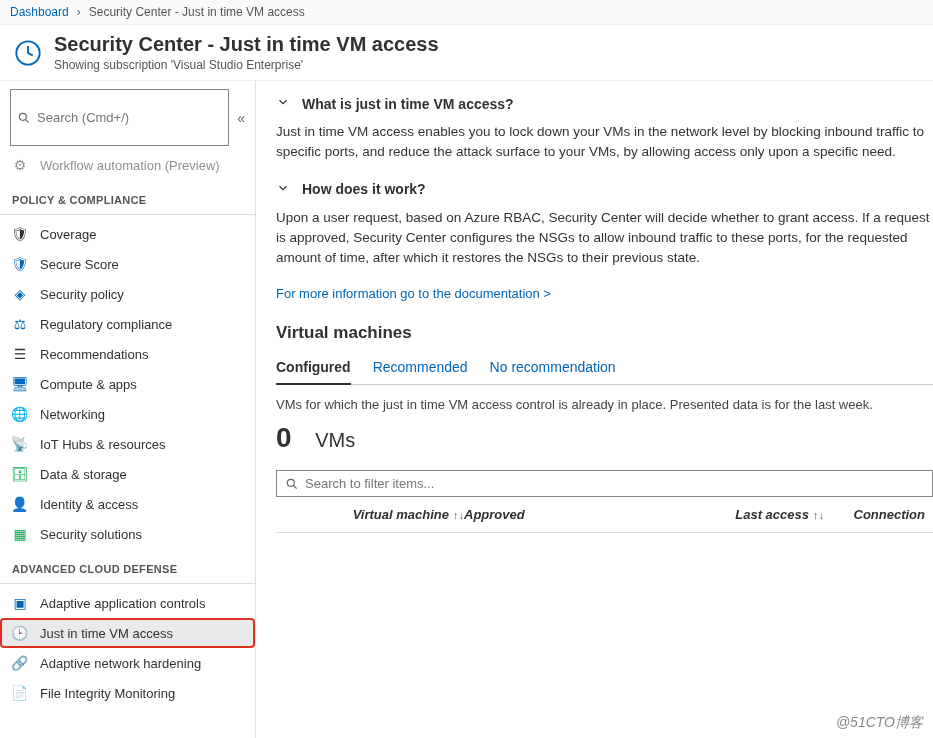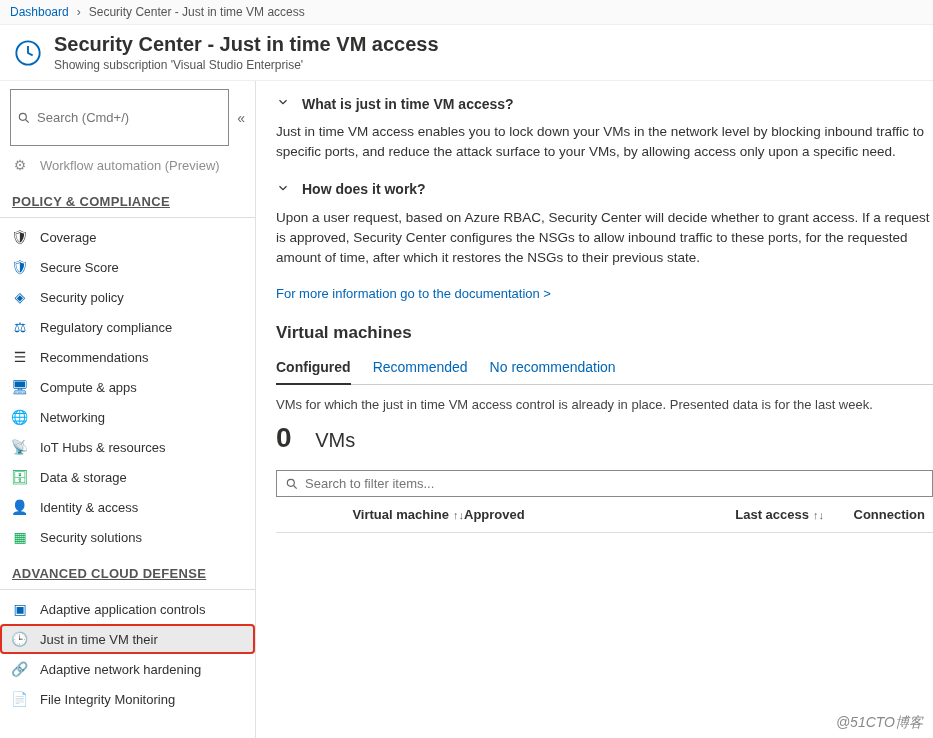--- a/index.html
+++ b/index.html
@@ -23,21 +23,21 @@
 .search-wrap { display: flex; align-items: center; border: 1px solid #888; padding: 20px 6px; flex: 1; }
 .search-wrap svg { width: 14px; height: 14px; margin-right: 6px; color: #666; }
 .search-wrap input { border: none; outline: none; font-size: 13px; flex: 1; }
 .collapse-btn { margin-left: 8px; color: #666; cursor: pointer; font-size: 14px; }
 
 .nav-item { display: flex; align-items: center; padding: 7px 12px; cursor: pointer; font-size: 13px; }
 .nav-item.active { background: #eaeaea; }
 .nav-item.hl { outline: 2px solid #e03020; outline-offset: -2px; border-radius: 4px; }
 .nav-item .icon { width: 16px; height: 16px; margin-right: 12px; display:flex; align-items:center; justify-content:center; font-size:14px; }
 
-.nav-section { font-size: 13px; font-weight: 600; color: #555; padding: 14px 12px 6px 12px; letter-spacing: 0.3px; text-decoration: underline; }
+.nav-section { font-size: 11px; font-weight: 600; color: #555; padding: 14px 12px 6px 12px; letter-spacing: 0.3px; }
 .nav-section.with-line { border-bottom: 1px solid #ddd; padding-bottom: 8px; margin-bottom: 4px; }
 
 .main { flex: 1; padding: 14px 0 14px 20px; overflow: hidden; }
 .accordion { display: flex; align-items: center; margin-bottom: 10px; cursor: pointer; }
 .accordion .chev { margin-right: 12px; color: #333; }
 .accordion h2 { font-size: 14px; font-weight: 600; }
 .para { font-size: 13.5px; color: #333; line-height: 1.5; margin-bottom: 18px; }
 .link { color: #0066b8; text-decoration: none; cursor: pointer; }
 
 .section-h { font-size: 17px; font-weight: 600; margin: 22px 0 10px 0; }
@@ -47,21 +47,21 @@
 
 .desc { font-size: 13px; color: #444; margin-bottom: 10px; }
 .big-count { font-size: 28px; font-weight: 700; display: inline-block; }
 .big-count-sfx { font-size: 20px; font-weight: 400; margin-left: 20px; }
 
 .filter-wrap { display: flex; align-items: center; border: 1px solid #888; padding: 5px 8px; margin: 16px 0 0 0; }
 .filter-wrap svg { width: 14px; height: 14px; margin-right: 6px; color: #666; }
 .filter-wrap input { border: none; outline: none; font-size: 13px; flex: 1; }
 
 .tbl-head { display: flex; padding: 10px 8px; font-size: 13px; font-weight: 600; border-bottom: 1px solid #ddd; }
-.tbl-head .col { display: flex; align-items: center; gap: 4px; }
+.tbl-head .col { display: flex; align-items: center; gap: 4px; font-style: italic; }
 .tbl-head .c1 { width: 180px; justify-content: flex-end; }
 .tbl-head .c2 { width: 170px; align-items: flex-end; }
 .tbl-head .c3 { width: 190px; justify-content: flex-end;}
 .tbl-head .c4 { flex:1; text-align: right; justify-content: flex-end;}
 .sort-ic { font-size: 11px; color: #666; }
 
 .tbl-row { padding: 10px 8px; font-size: 13px; border-bottom: 1px solid #eee; color: #444; }
 
 .watermark { position: absolute; bottom: 6px; right: 10px; color: #888; font-size: 14px; font-style: italic; }
 </style>
@@ -153,21 +153,21 @@
           <span>Security solutions</span>
         </div>
 
       <div class="nav-section with-line">ADVANCED CLOUD DEFENSE</div>
       <div class="nav-item">
           <span class="icon" style="color:#0066b8">▣</span>
           <span>Adaptive application controls</span>
         </div>
       <div class="nav-item active hl">
           <span class="icon" style="color:#0066b8">🕒</span>
-          <span>Just in time VM their</span>
+          <span>Just in time VM access</span>
         </div>
       <div class="nav-item">
           <span class="icon" style="color:#0066b8">🔗</span>
           <span>Adaptive network hardening</span>
         </div>
       <div class="nav-item">
           <span class="icon" style="color:#0066b8">📄</span>
           <span>File Integrity Monitoring</span>
         </div>
     </div>

